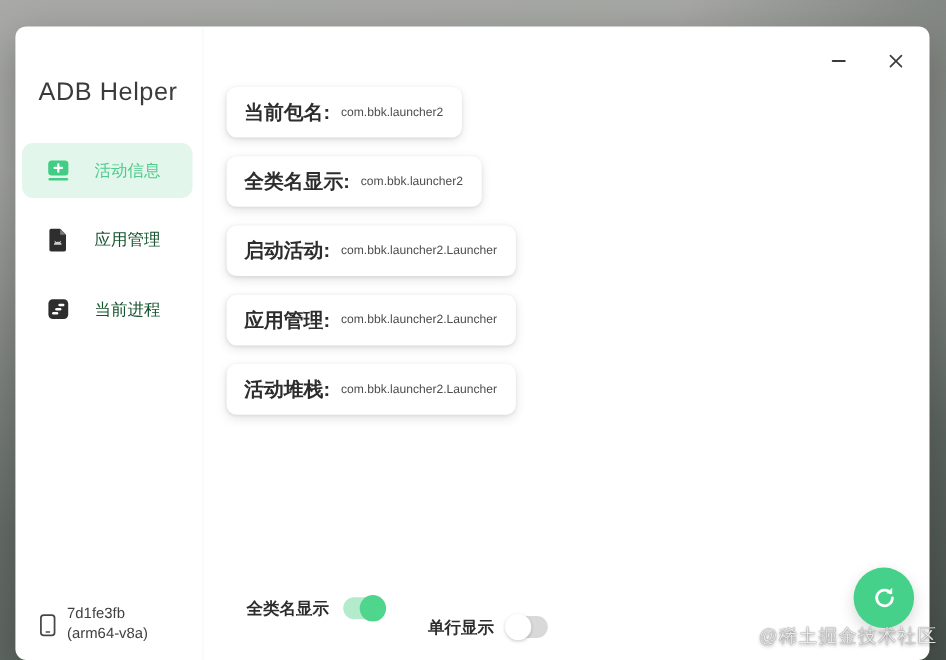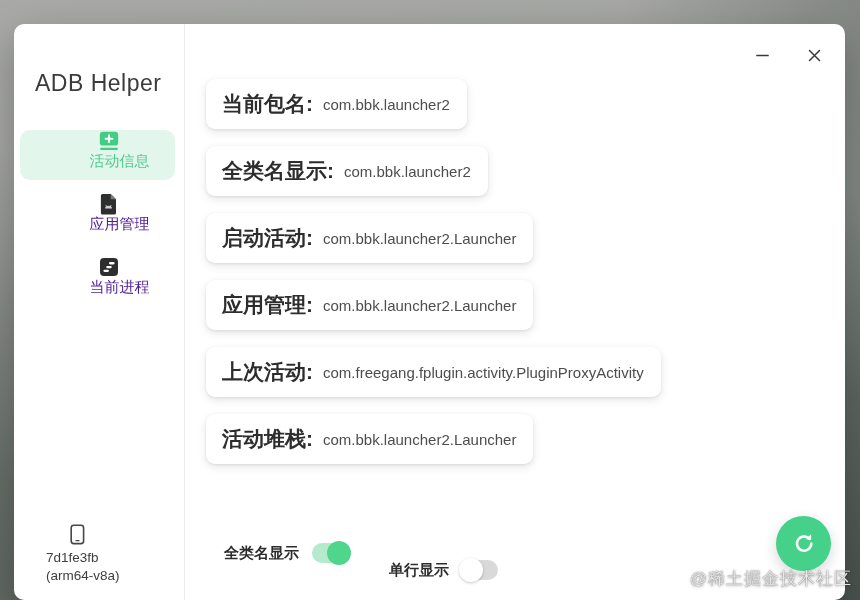--- a/index.html
+++ b/index.html
@@ -30,50 +30,49 @@
     margin:46px 0 0 21px;
     font-size:23px; font-weight:500; color:#3b3b3b; letter-spacing:0.5px;
   }
   .nav { margin-top:33px; }
   .nav-item {
     height:50px; margin:0 9px 13px 6px;
     display:flex; align-items:center;
     padding-left:22px;
     border-radius:10px;
     cursor:pointer;
-    flex-direction:column;
   }
   .nav-item .nav-icon { width:22px; height:22px; display:flex; align-items:center; justify-content:center; }
-  .nav-item .nav-label { margin-left:22px; font-size:15px; color:#4c1d95; }
+  .nav-item .nav-label { margin-left:22px; font-size:15px; color:#14532d; }
   .nav-item.active { background:#e3f6ec; }
   .nav-item.active .nav-label { color:#4fcb8d; }
   .device {
     position:absolute; left:22px; bottom:16px;
-    display:flex; align-items:center;flex-direction:column;
+    display:flex; align-items:flex-end;
   }
   .device-text { margin-left:10px; font-size:13.5px; color:#3f3f3f; line-height:1.28; }
   
   .main { flex:1; position:relative; padding:55px 0 0 21px; border-radius:0 10px 10px 0; }
   .win-controls {
     position:absolute; top:22px; right:22px;
     display:flex; align-items:center; gap:34px;
   }
   .win-btn { width:18px; height:18px; display:flex; align-items:center; justify-content:center; cursor:pointer; }
   .card {
     width:fit-content;
     background:#fff;
     border-radius:9px;
     padding:11px 17px 11px 16px;
     margin-bottom:17px;
     box-shadow:0 1px 3px rgba(0,0,0,0.08), 0 3px 10px rgba(0,0,0,0.10);
     display:flex; align-items:center;
     white-space:nowrap;
   }
-  .card-label { font-size:21px; font-weight:bold; color:#2d2d2d; }
-  .card-value { font-size:15px; color:#4d4d4d; margin-left:10px; }
+  .card-label { font-size:18px; font-weight:bold; color:#2d2d2d; }
+  .card-value { font-size:11px; color:#4d4d4d; margin-left:10px; }
   
   .footer {
     position:absolute; left:39px; bottom:20px;
     display:flex; align-items:center;
   }
   .toggle-label { font-size:15px; font-weight:bold; color:#2d2d2d;text-align:right; }
   .switch {
     width:36px; height:20px; border-radius:10px; position:relative;
     margin-left:13px; cursor:pointer;
   }
@@ -188,24 +187,20 @@
     </div>
     <div class="card">
       <span class="card-label">启动活动:</span>
       <span class="card-value">com.bbk.launcher2.Launcher</span>
     </div>
     <div class="card">
       <span class="card-label">应用管理:</span>
       <span class="card-value">com.bbk.launcher2.Launcher</span>
     </div>
     <div class="card">
-      <span class="card-label">上次活动:</span>
-      <span class="card-value">com.freegang.fplugin.activity.PluginProxyActivity</span>
-    </div>
-    <div class="card">
       <span class="card-label">活动堆栈:</span>
       <span class="card-value">com.bbk.launcher2.Launcher</span>
     </div>
 
     <div class="footer">
       <div class="toggle-group">
         <span class="toggle-label">全类名显示</span>
         <span class="switch on">
             <span class="knob"></span>
           </span>

